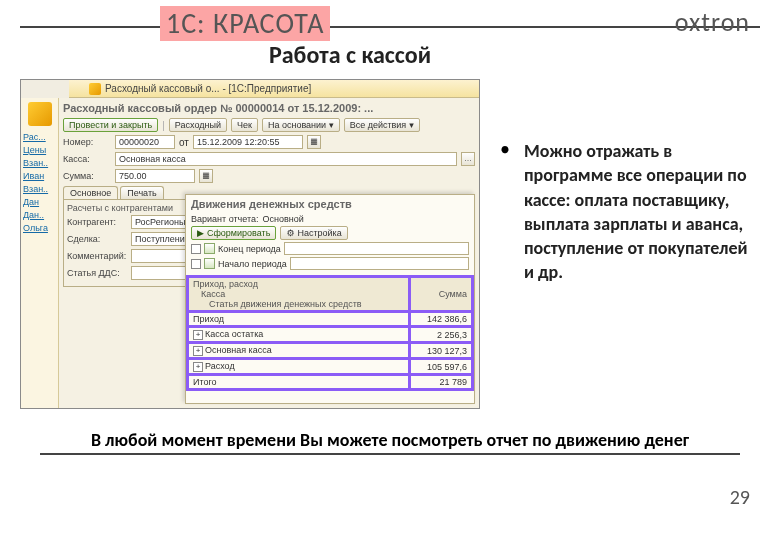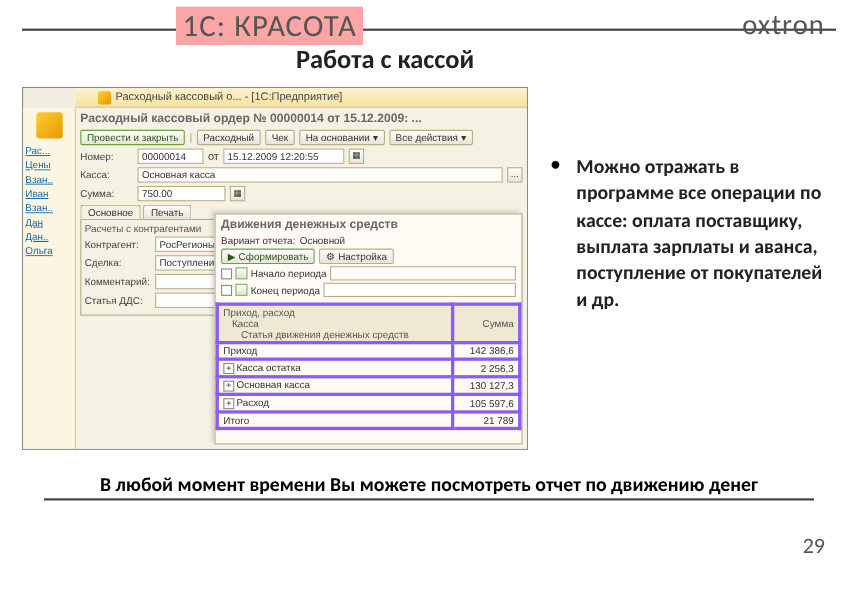--- a/index.html
+++ b/index.html
@@ -15,21 +15,21 @@
   .bullet-dot { font-size: 20px; margin-right: 14px; line-height: 1; }
   .bullet-text { font-size: 18px; font-weight: bold; color: #222; line-height: 1.35; }
   .bottom-text { font-size: 18px; font-weight: bold; text-align: center; margin-top: 20px; border-bottom: 2px solid #444; padding-bottom: 2px; margin-left: 40px; margin-right: 40px; }
   .pagenum { position: absolute; right: 30px; bottom: 31px; font-size: 20px; color: #555; }
 
   
   .win-outer { border: 1px solid #8a8a8a; background: #f1ede1; font-family: Tahoma, Arial, sans-serif; font-size: 10px; color: #333; }
   .titlebar { height: 18px; background: linear-gradient(#fdf2d0,#f5e3a0); display: flex; align-items: center; padding: 0 20px; font-size: 10px; color: #444; border-bottom: 1px solid #c9bb8b; margin-left: 48px; }
   .tb-icon { width: 12px; height: 12px; background: linear-gradient(135deg,#ffcc33,#e69900); border-radius: 2px; margin-right: 4px; }
   .main-body { display: flex; height: 310px; }
-  .side { width: 48px; background: #fbf5e1; border-right: 1px solid #d6c998; padding: 4px 2px; overflow: hidden; }
+  .side { width: 38px; background: #fbf5e1; border-right: 1px solid #d6c998; padding: 4px 2px; overflow: hidden; }
   .side-top { width: 24px; height: 24px; background: linear-gradient(135deg,#ffcc33,#e69900); border-radius: 3px; margin: 0 auto 6px auto; }
   .side-item { font-size: 9px; color: #156aa7; text-decoration: underline; margin-bottom: 3px; white-space: nowrap; overflow: hidden; }
   .work { flex: 1; position: relative; background: #f5f1e3; padding: 4px; }
   .doc-title { font-size: 11px; font-weight: bold; color: #666; margin-bottom: 4px; }
   .toolbar { display: flex; align-items: center; gap: 4px; margin-bottom: 3px; flex-wrap: wrap; }
   .btn { background: linear-gradient(#fefefe,#e8e4d5); border: 1px solid #b9ae86; border-radius: 2px; padding: 1px 5px; font-size: 9px; color: #333; display: inline-flex; align-items: center; gap: 3px; }
   .btn.green { border-color: #6aa13a; color: #2a5a10; }
   .field-row { display: flex; align-items: center; gap: 4px; margin-bottom: 3px; }
   .lbl { font-size: 9px; color: #444; min-width: 48px; }
   .inp { background: #fff; border: 1px solid #b9ae86; padding: 1px 3px; font-size: 9px; min-width: 60px; height: 14px; display: inline-flex; align-items: center; }
@@ -90,21 +90,21 @@
           <div class="toolbar">
             <span class="btn green">Провести и закрыть</span>
             <span class="sep">|</span>
             <span class="btn">Расходный</span>
             <span class="btn">Чек</span>
             <span class="btn"><span>На основании</span> ▾</span>
             <span class="btn"><span>Все действия</span> ▾</span>
           </div>
           <div class="field-row">
             <span class="lbl">Номер:</span>
-            <span class="inp">00000014</span>
+            <span class="inp">00000020</span>
             <span>от</span>
             <span class="inp" style="min-width:110px">15.12.2009 12:20:55</span>
             <span class="dotbtn">▦</span>
           </div>
           <div class="field-row">
             <span class="lbl">Касса:</span>
             <span class="inp wide">Основная касса</span>
             <span class="dotbtn">…</span>
           </div>
           <div class="field-row">
@@ -142,27 +142,27 @@
               <span>Вариант отчета:</span>
               <span>Основной</span>
             </div>
             <div class="rep-row">
               <span class="btn green">▶ <span>Сформировать</span></span>
               <span class="btn">⚙ <span>Настройка</span></span>
             </div>
             <div class="rep-row filterbox">
               <span class="chk"></span>
               <span class="cal"></span>
-              <span>Начало периода</span>
+              <span>Конец периода</span>
               <span class="filterinput"></span>
             </div>
             <div class="rep-row filterbox">
               <span class="chk"></span>
               <span class="cal"></span>
-              <span>Конец периода</span>
+              <span>Начало периода</span>
               <span class="filterinput"></span>
             </div>
             <table class="tbl">
               <tbody>
                   <tr>
                 <th>
                   <div>Приход, расход</div>
                   <div style="padding-left:8px">Касса</div>
                   <div style="padding-left:16px">Статья движения денежных средств</div>
                 </th>

